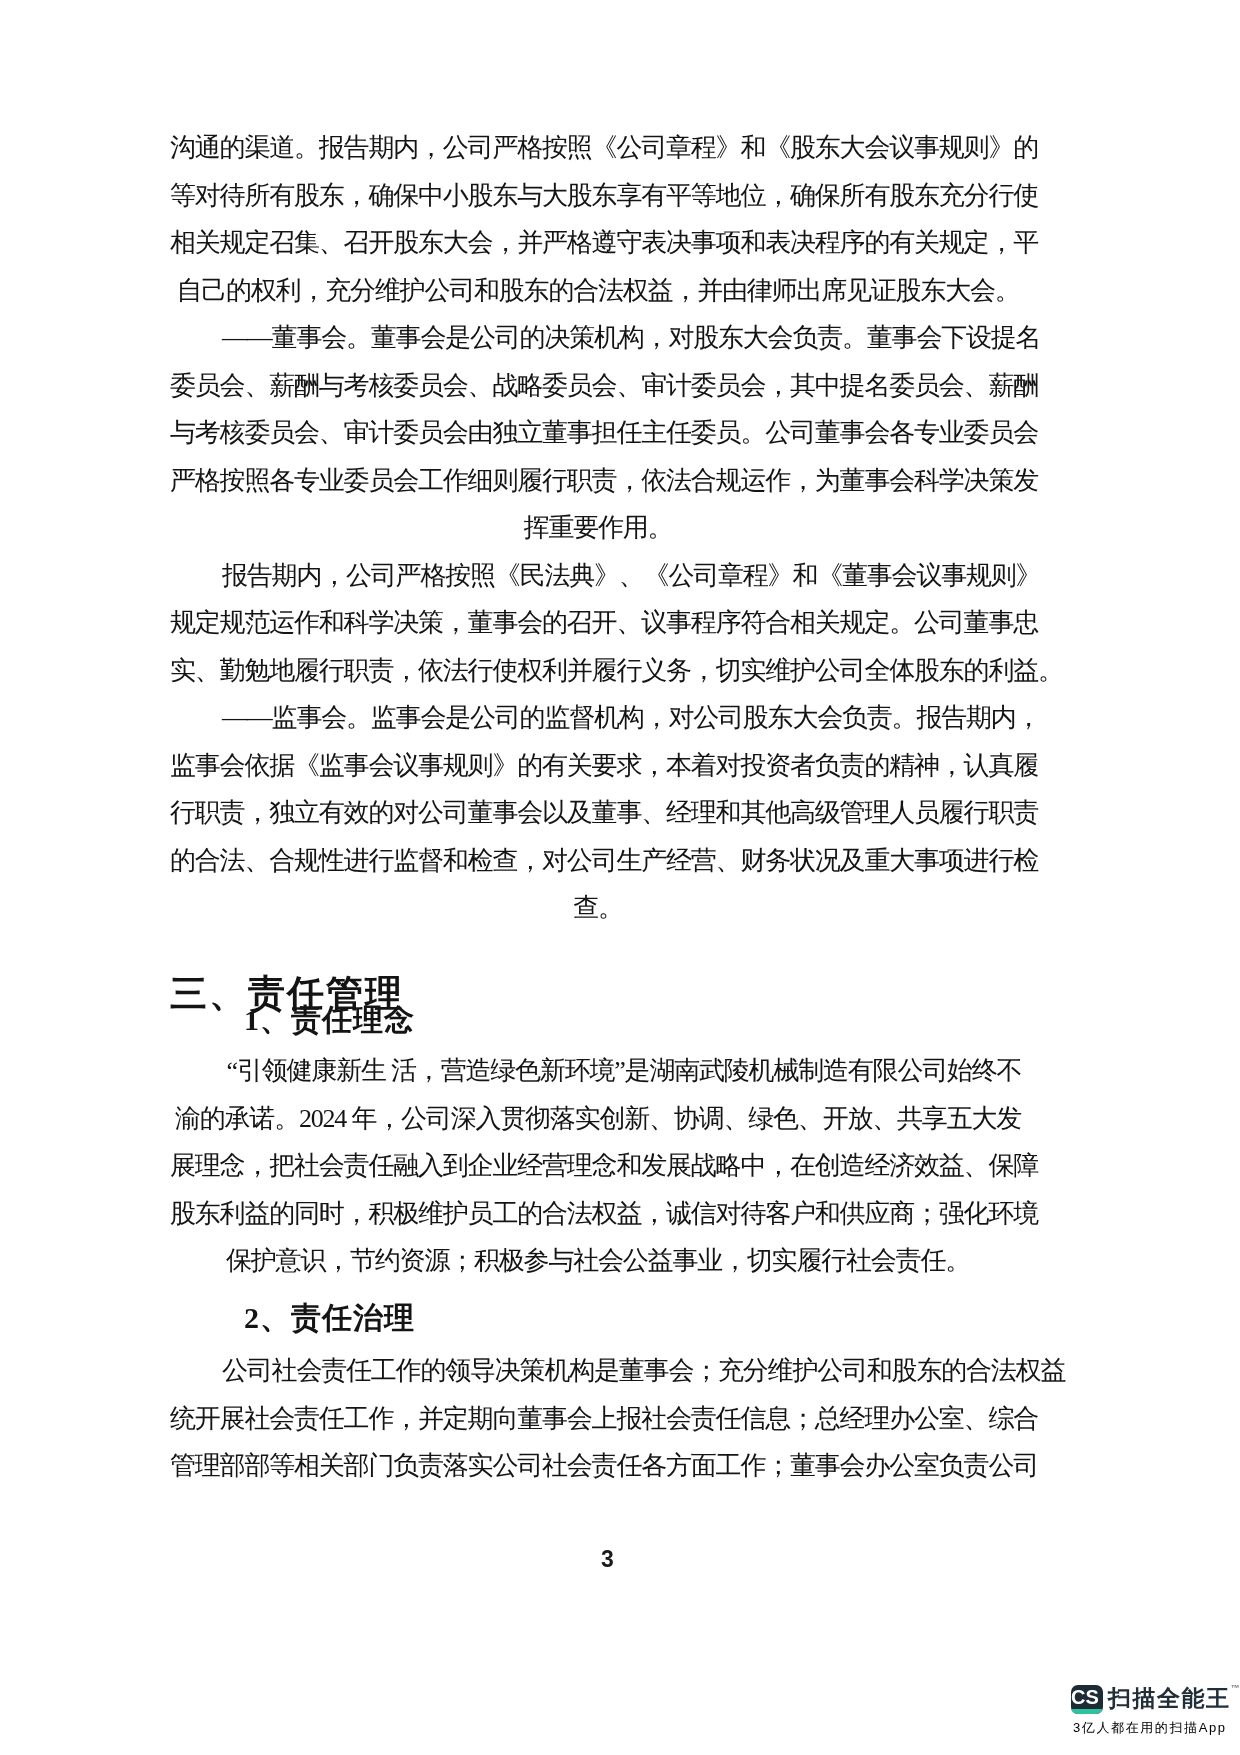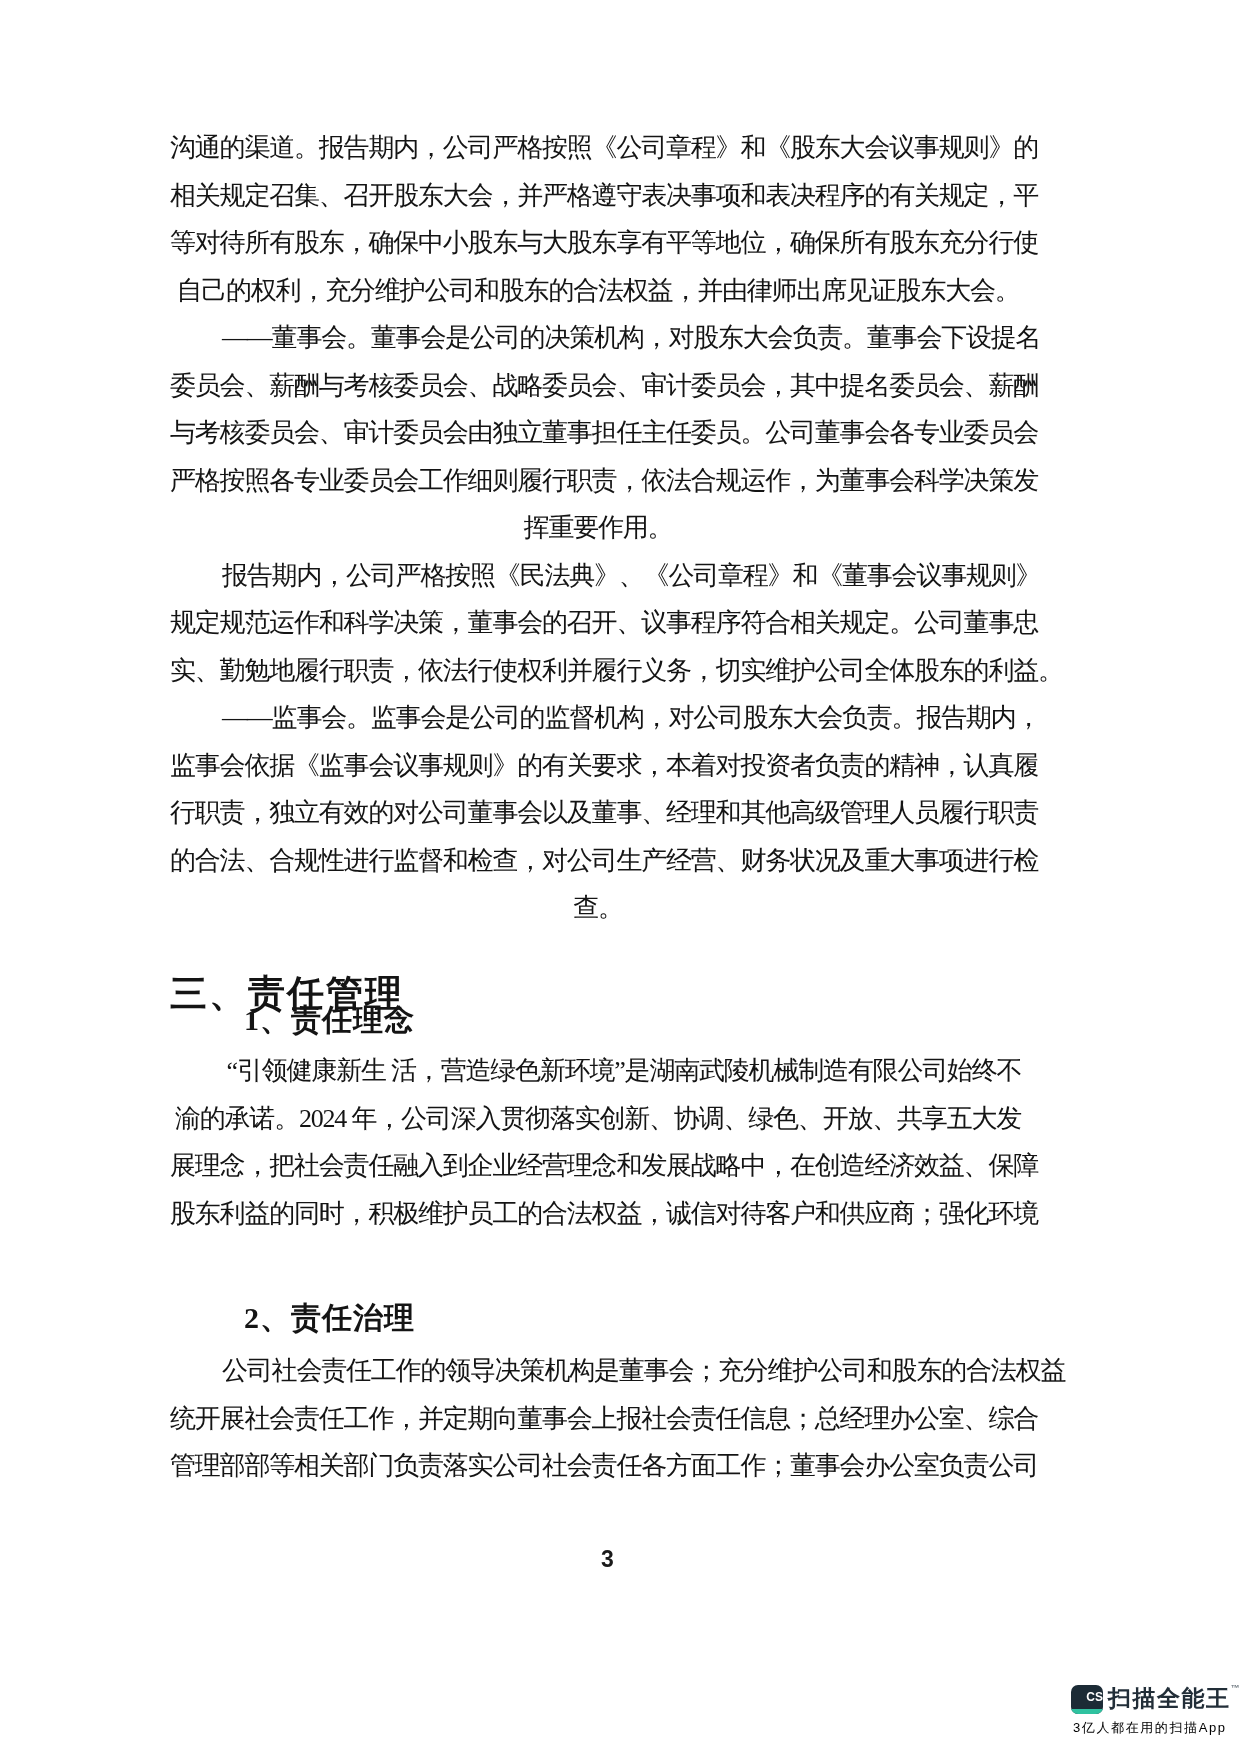--- a/index.html
+++ b/index.html
@@ -63,23 +63,23 @@
     width:32px; height:29px;
     background:#1c2b36;
     border-radius:7px;
     overflow:hidden;
   }
   .wm-icon .cs {
     position:absolute; left:0; top:0; width:100%; height:24px;
     color:#ffffff;
     font-family:"Liberation Sans","DejaVu Sans",sans-serif;
     font-weight:bold;
-    font-size:12px;
+    font-size:20px;
     line-height:25px;
-    text-align:right;
+    text-align:left;
     letter-spacing:0;
   }
   .wm-icon .strip {
     position:absolute; left:0; bottom:0; width:100%; height:5px;
     background:#2fc2a0;
   }
   .wm-brand {
     position:absolute; left:37px; top:0px;
     font-family:"Liberation Sans","DejaVu Sans",sans-serif;
     font-size:23px;
@@ -103,22 +103,22 @@
     white-space:nowrap;
   }
 </style>
 </head>
 <body>
 
 <div class="page">
 
   <div class="textblock" style="top:124px;">
     <div class="line">沟通的渠道。报告期内，公司严格按照《公司章程》和《股东大会议事规则》的</div>
+    <div class="line">等对待所有股东，确保中小股东与大股东享有平等地位，确保所有股东充分行使</div>
     <div class="line">相关规定召集、召开股东大会，并严格遵守表决事项和表决程序的有关规定，平</div>
-    <div class="line">等对待所有股东，确保中小股东与大股东享有平等地位，确保所有股东充分行使</div>
     <div class="line">自己的权利，充分维护公司和股东的合法权益，并由律师出席见证股东大会。</div>
     <div class="line indent">——董事会。董事会是公司的决策机构，对股东大会负责。董事会下设提名</div>
     <div class="line">委员会、薪酬与考核委员会、战略委员会、审计委员会，其中提名委员会、薪酬</div>
     <div class="line">与考核委员会、审计委员会由独立董事担任主任委员。公司董事会各专业委员会</div>
     <div class="line">严格按照各专业委员会工作细则履行职责，依法合规运作，为董事会科学决策发</div>
     <div class="line">挥重要作用。</div>
     <div class="line indent">报告期内，公司严格按照《民法典》、《公司章程》和《董事会议事规则》</div>
     <div class="line">规定规范运作和科学决策，董事会的召开、议事程序符合相关规定。公司董事忠</div>
     <div class="line">实、勤勉地履行职责，依法行使权利并履行义务，切实维护公司全体股东的利益。</div>
     <div class="line indent">——监事会。监事会是公司的监督机构，对公司股东大会负责。报告期内，</div>
@@ -130,20 +130,21 @@
 
   <div class="h1">三、责任管理</div>
 
   <div class="h2 h2-a">1、责任理念</div>
 
   <div class="textblock" style="top:1047px;">
     <div class="line indent">“引领健康新生 活，营造绿色新环境”是湖南武陵机械制造有限公司始终不</div>
     <div class="line">渝的承诺。2024 年，公司深入贯彻落实创新、协调、绿色、开放、共享五大发</div>
     <div class="line">展理念，把社会责任融入到企业经营理念和发展战略中，在创造经济效益、保障</div>
     <div class="line">股东利益的同时，积极维护员工的合法权益，诚信对待客户和供应商；强化环境</div>
+    <div class="line">保护意识，节约资源；积极参与社会公益事业，切实履行社会责任。</div>
   </div>
 
   <div class="h2 h2-b">2、责任治理</div>
 
   <div class="textblock" style="top:1347px;">
     <div class="line indent">公司社会责任工作的领导决策机构是董事会；充分维护公司和股东的合法权益</div>
     <div class="line">统开展社会责任工作，并定期向董事会上报社会责任信息；总经理办公室、综合</div>
     <div class="line">管理部部等相关部门负责落实公司社会责任各方面工作；董事会办公室负责公司</div>
   </div>
 

